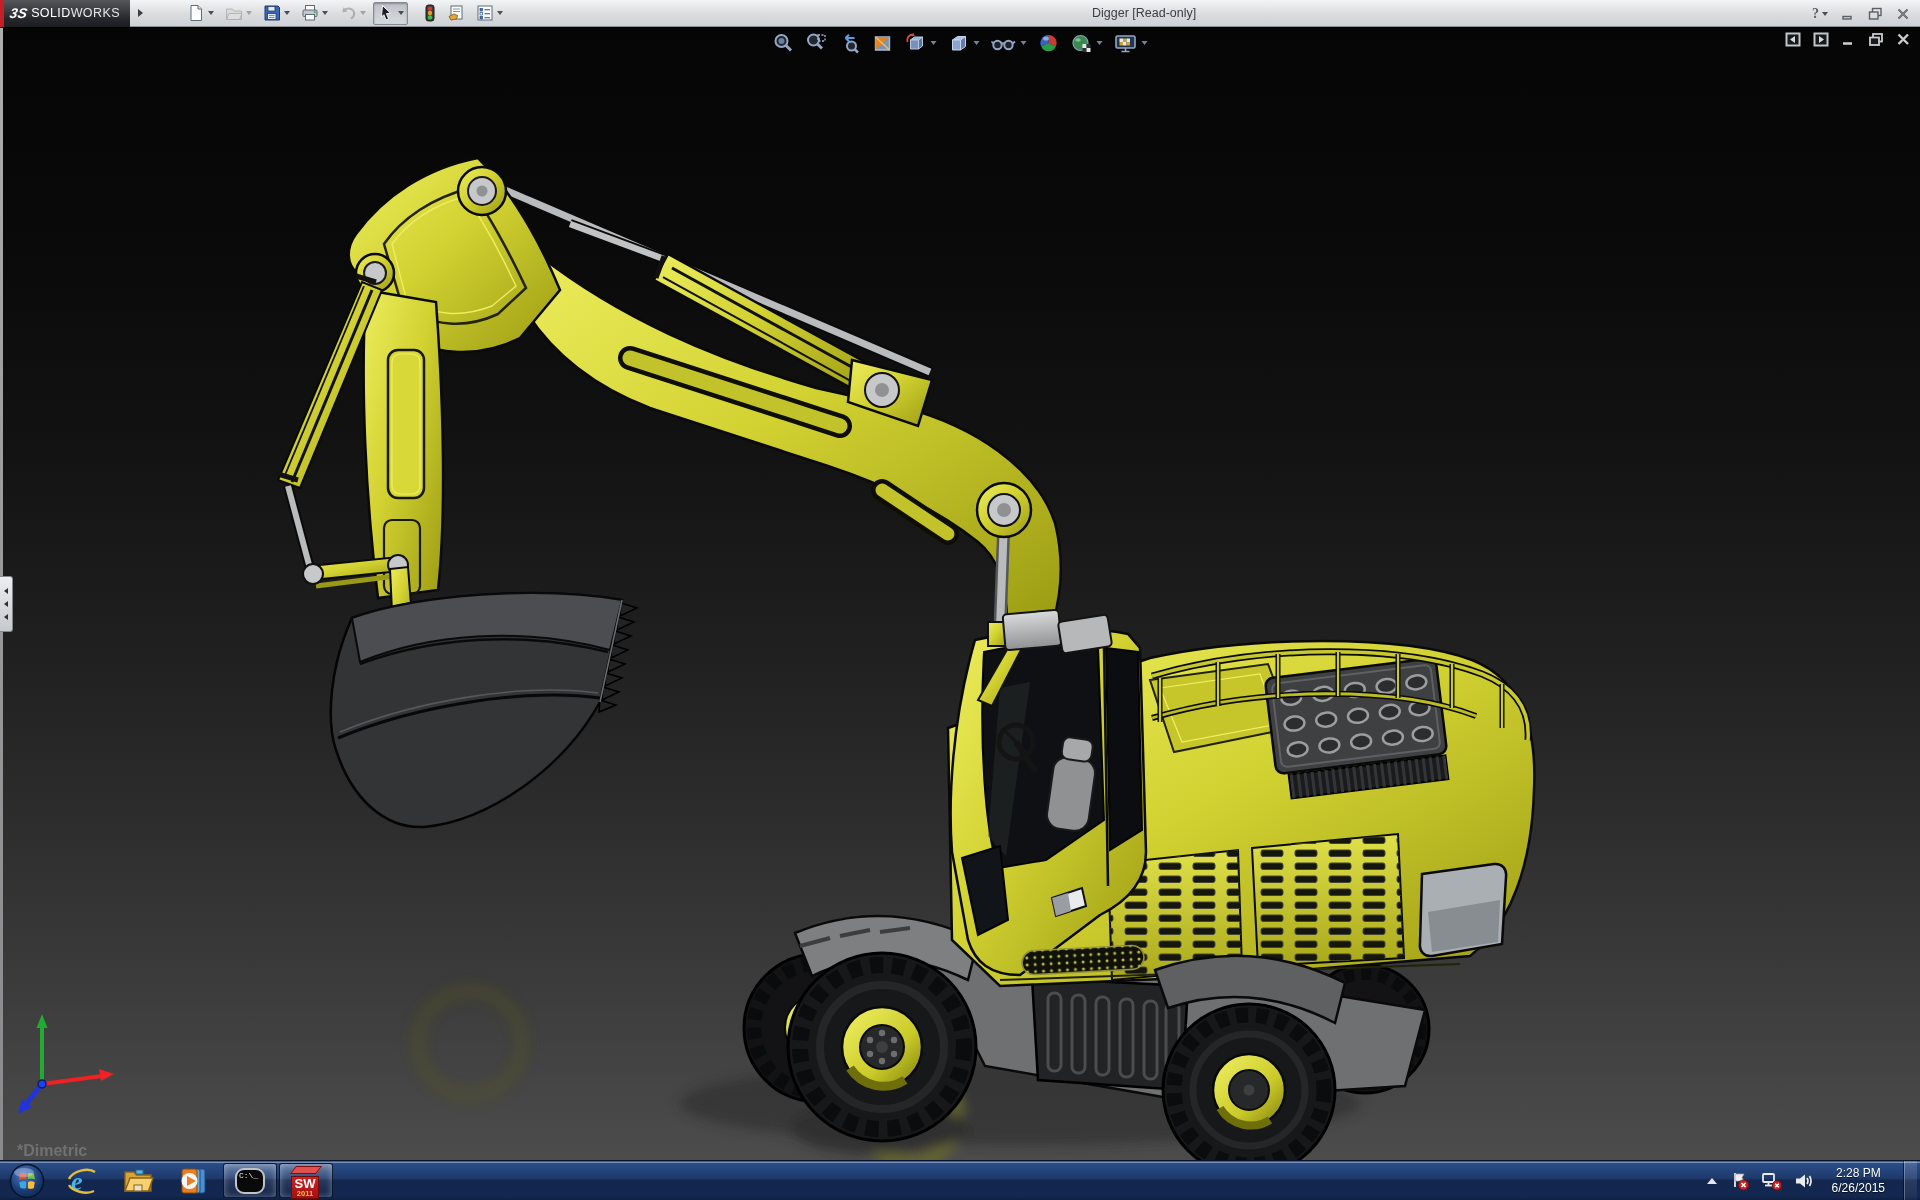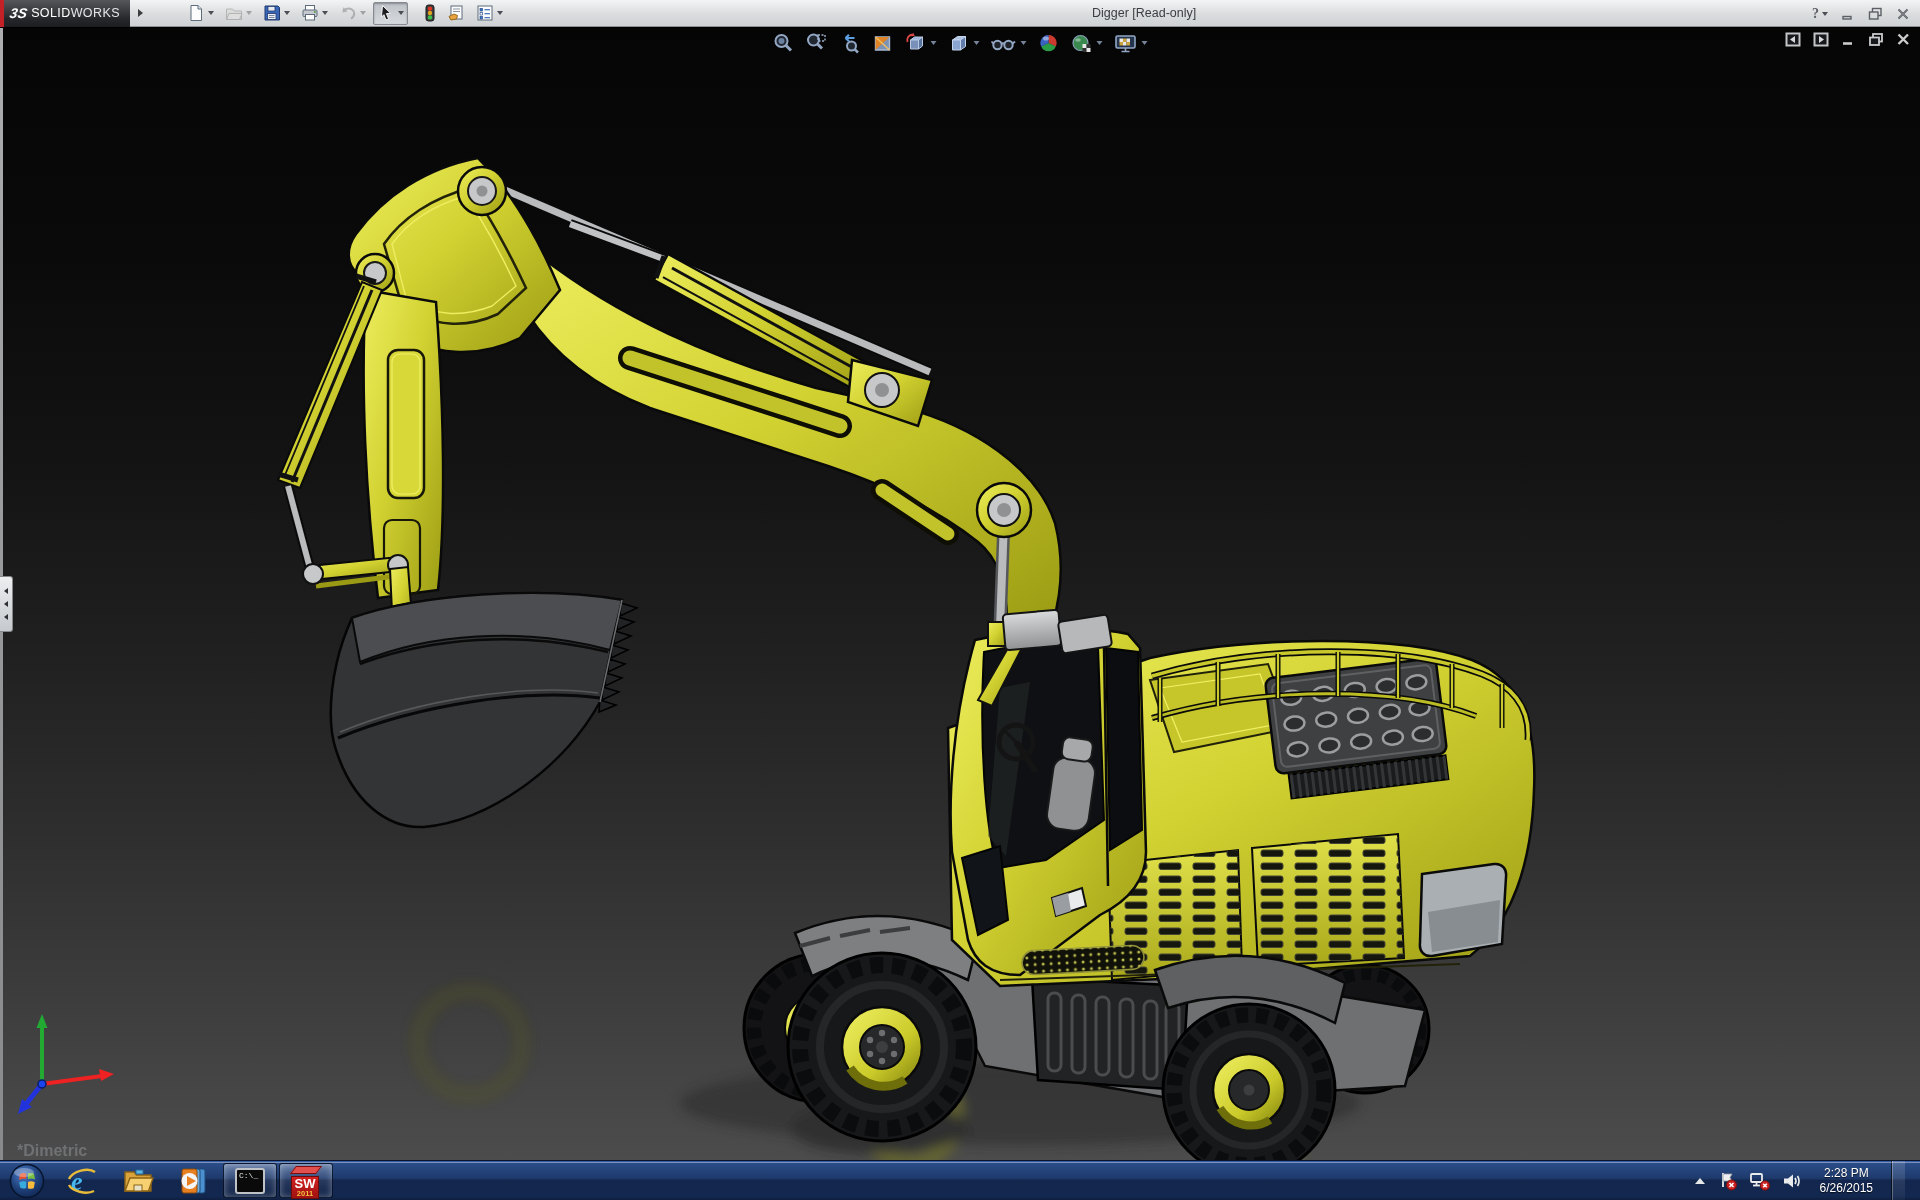--- a/index.html
+++ b/index.html
@@ -69,30 +69,30 @@
     background:linear-gradient(#3a61a8 0%,#2a4c87 7%,#1e3a6c 44%,#12264e 50%,#132850 90%,#0e1f40 100%);
     border-top:1px solid #07142c; display:flex; align-items:stretch; }
   .taskbar::before { content:""; position:absolute; top:1px; left:0; right:0; height:1px; background:rgba(255,255,255,.35); }
   .start-btn { width:54px; display:flex; align-items:center; justify-content:center; }
   .task-items { display:flex; align-items:stretch; }
   .titem { width:54px; margin:2px 1px; display:flex; align-items:center; justify-content:center;
     border-radius:3px; border:1px solid transparent; position:relative; }
   .titem.active { background:linear-gradient(rgba(255,255,255,.30),rgba(255,255,255,.10) 45%,rgba(0,0,0,.10));
     border:1px solid rgba(5,15,35,.85); box-shadow:inset 0 0 7px rgba(255,255,255,.38); }
 
-  .cmd-face { width:30px; height:26px; background:#0a0a0a; border:2px solid #bfc3c7; border-radius:3px;
+  .cmd-face { width:30px; height:26px; background:#0a0a0a; border:2px solid #bfc3c7; border-radius:9px;
     color:#e8e8e8; font-family:"Liberation Mono",monospace; font-size:8px; padding:1px 2px; line-height:9px; }
   .sw-cube { position:relative; width:30px; height:30px; }
   .sw-top { position:absolute; left:2px; top:0; width:26px; height:8px; background:#e2504e; transform:skewX(-38deg); border:1px solid #7e0c0c; }
   .sw-front { position:absolute; left:0; top:10px; width:28px; height:23px; background:linear-gradient(#d42020,#a01212); border:1px solid #6e0a0a;
     display:flex; flex-direction:column; align-items:center; justify-content:center; }
   .sw-letters { color:#fff; font-weight:bold; font-size:13px; line-height:12px; letter-spacing:0; }
   .sw-year { color:#f2c23e; font-weight:bold; font-size:7.5px; line-height:7px; }
 
-  .tray { margin-left:auto; display:flex; align-items:center; gap:11px; padding-right:15px; }
+  .tray { margin-left:auto; display:flex; align-items:center; gap:11px; padding-right:3px; }
   .tray svg { display:block; }
   .clock { display:flex; flex-direction:column; align-items:center; justify-content:center;
     color:#fff; font-size:12px; line-height:15px; padding:0 7px; text-shadow:0 1px 1px rgba(0,0,0,.7); }
   .show-desktop { width:14px; align-self:stretch; border-left:1px solid rgba(0,0,0,.7);
     background:linear-gradient(rgba(255,255,255,.16),rgba(255,255,255,.04));
     box-shadow:inset 1px 0 0 rgba(255,255,255,.28); }
 </style>
 </head>
 <body>
 

